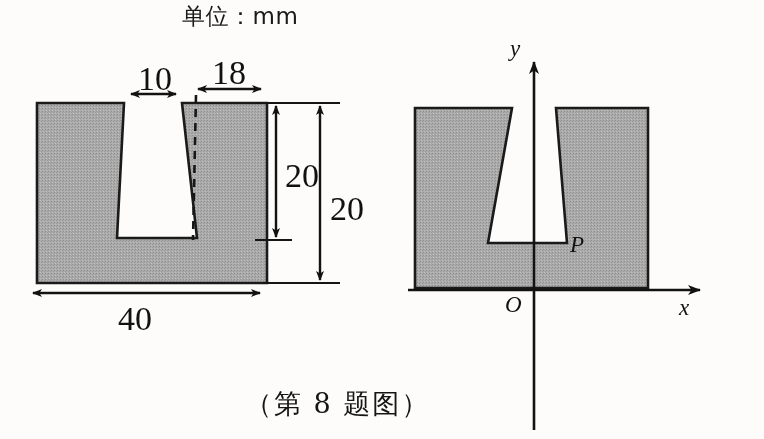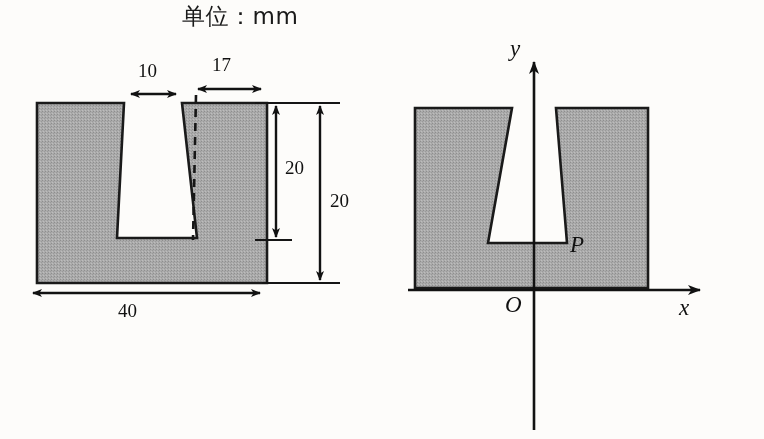--- a/index.html
+++ b/index.html
@@ -36,21 +36,21 @@
     left: 245px;
     top: 386px;
     font-size: 27px;
     letter-spacing: 2px;
     color: #151515;
     white-space: nowrap;
     font-family: "DejaVu Serif", "Liberation Serif", serif;
   }
   .dim-label {
     position: absolute;
-    font-size: 19px;
+    font-size: 34px;
     color: #111111;
     white-space: nowrap;
     font-family: "Liberation Serif", "DejaVu Serif", serif;
     text-align: right;
   }
   .axis-label {
     position: absolute;
     font-size: 23px;
     font-style: italic;
     color: #111111;
@@ -134,30 +134,31 @@
                L 415,288 Z" fill="url(#stipple)" stroke="#1a1a1a" stroke-width="2.6" stroke-linejoin="miter"></path>
     </g>
 
     <line x1="534" y1="430" x2="534" y2="62" stroke="#121212" stroke-width="2.6" marker-end="url(#axisArrow)"></line>
 
     <line x1="408" y1="290" x2="700" y2="290" stroke="#121212" stroke-width="2.6" marker-end="url(#axisArrow)"></line>
   </svg>
 
   <div class="dim-label" style="left:138px; top:60px;">10</div>
 
-  <div class="dim-label" style="left:212px; top:54px;">17</div>
+  <div class="dim-label" style="left:212px; top:54px;">18</div>
 
   <div class="dim-label" style="left:285px; top:157px;">20</div>
 
   <div class="dim-label" style="left:330px; top:190px;">20</div>
 
   <div class="dim-label" style="left:118px; top:300px;">40</div>
 
   <div class="axis-label" style="left:510px; top:36px;">y</div>
 
   <div class="axis-label" style="left:679px; top:295px;">x</div>
 
   <div class="axis-label" style="left:505px; top:292px;">O</div>
 
   <div class="axis-label" style="left:570px; top:232px;">P</div>
 
+  <div class="caption">（第 8 题图）</div>
 
 </div>
 
 </body></html>

